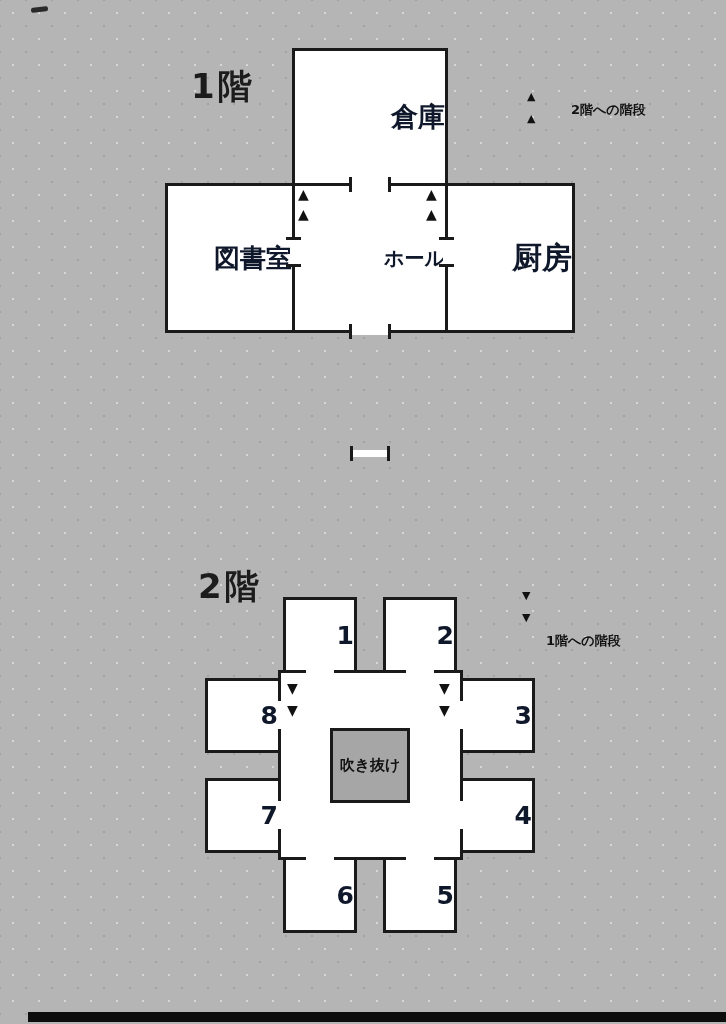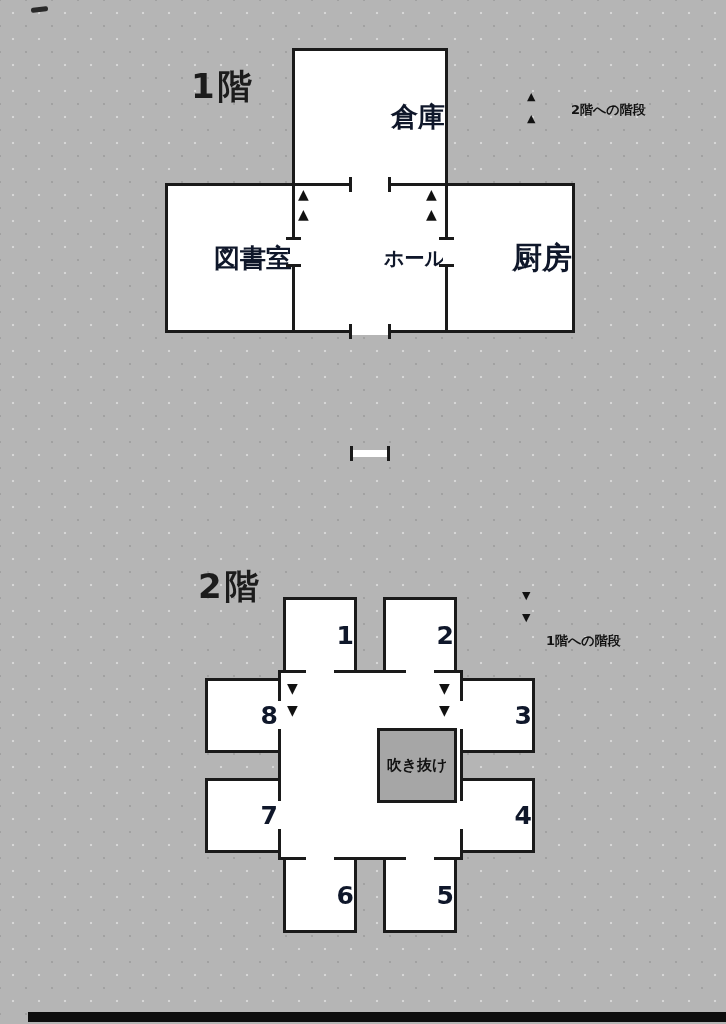--- a/index.html
+++ b/index.html
@@ -39,21 +39,20 @@
   .atrium {
     position:absolute;
     background:#a6a6a6;
     border:3px solid #1a1a1a;
     display:flex;
     align-items:center;
     justify-content:center;
     font-weight:bold;
     font-size:15px;
     color:#111;
-    margin-left:47px;
   }
   .door { position:absolute; background:#ffffff; }
   .tick { position:absolute; background:#1a1a1a; }
   .tri {
     position:absolute;
     font-size:14px;
     line-height:1;
     color:#111;
   }
   .tri.small { font-size:11px; }

